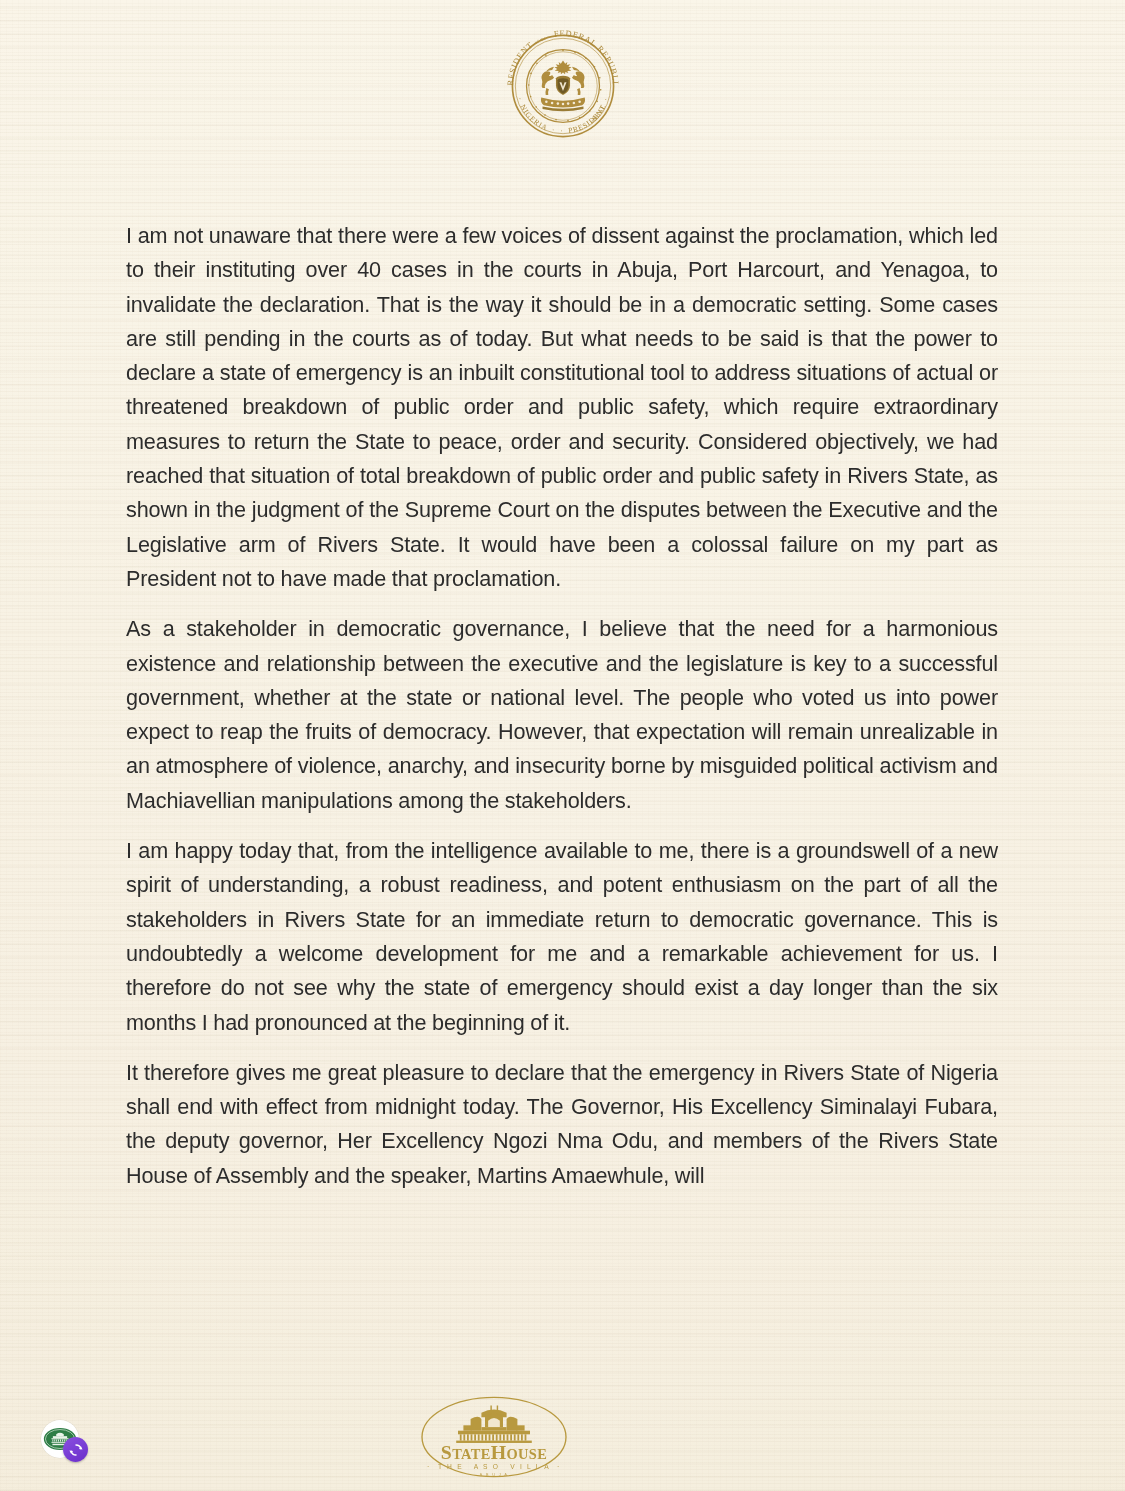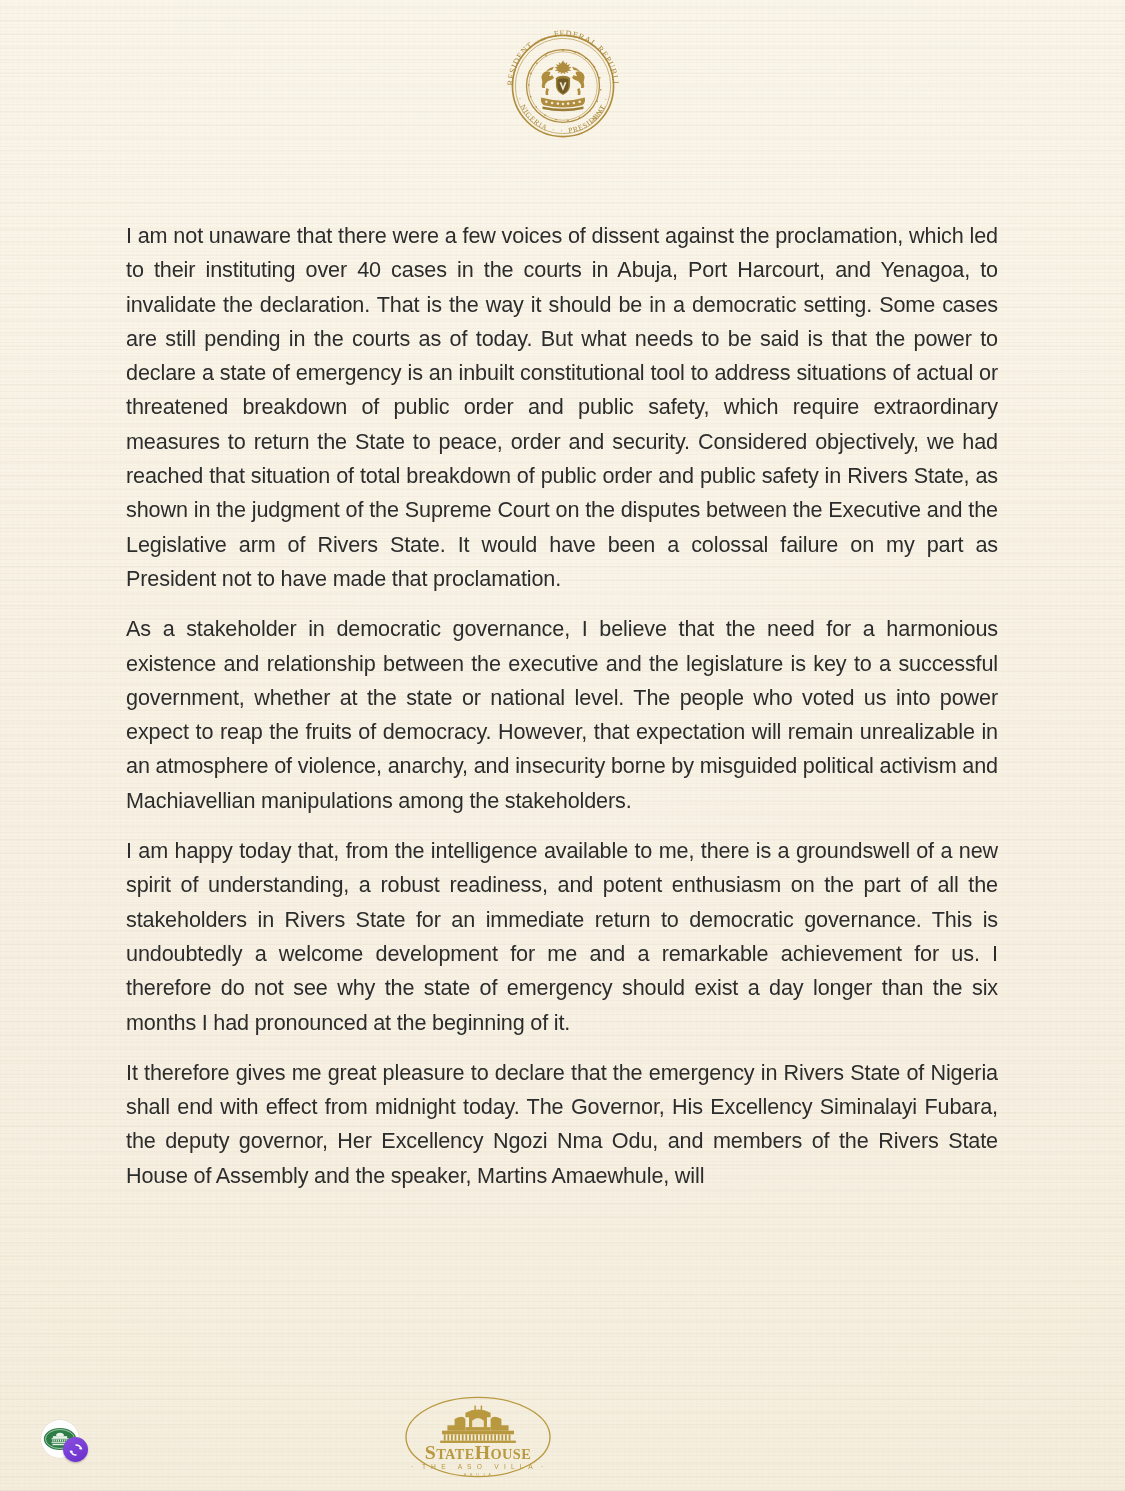--- a/index.html
+++ b/index.html
@@ -100,21 +100,21 @@
     word-spacing: -0.2px;
     -webkit-font-smoothing: antialiased;
   }
   .para:last-child { margin-bottom: 8px; }
   .para-last { text-align: justify; }
 
   
   .footer-logo-wrap {
     position: absolute;
     bottom: 8px;
-    left: 0;
+    left: 16px;
     width: 955px;
     display: flex;
     justify-content: center;
     z-index: 4;
   }
   .statehouse-logo {
     width: 180px;
     height: 92px;
     display: block;
   }

